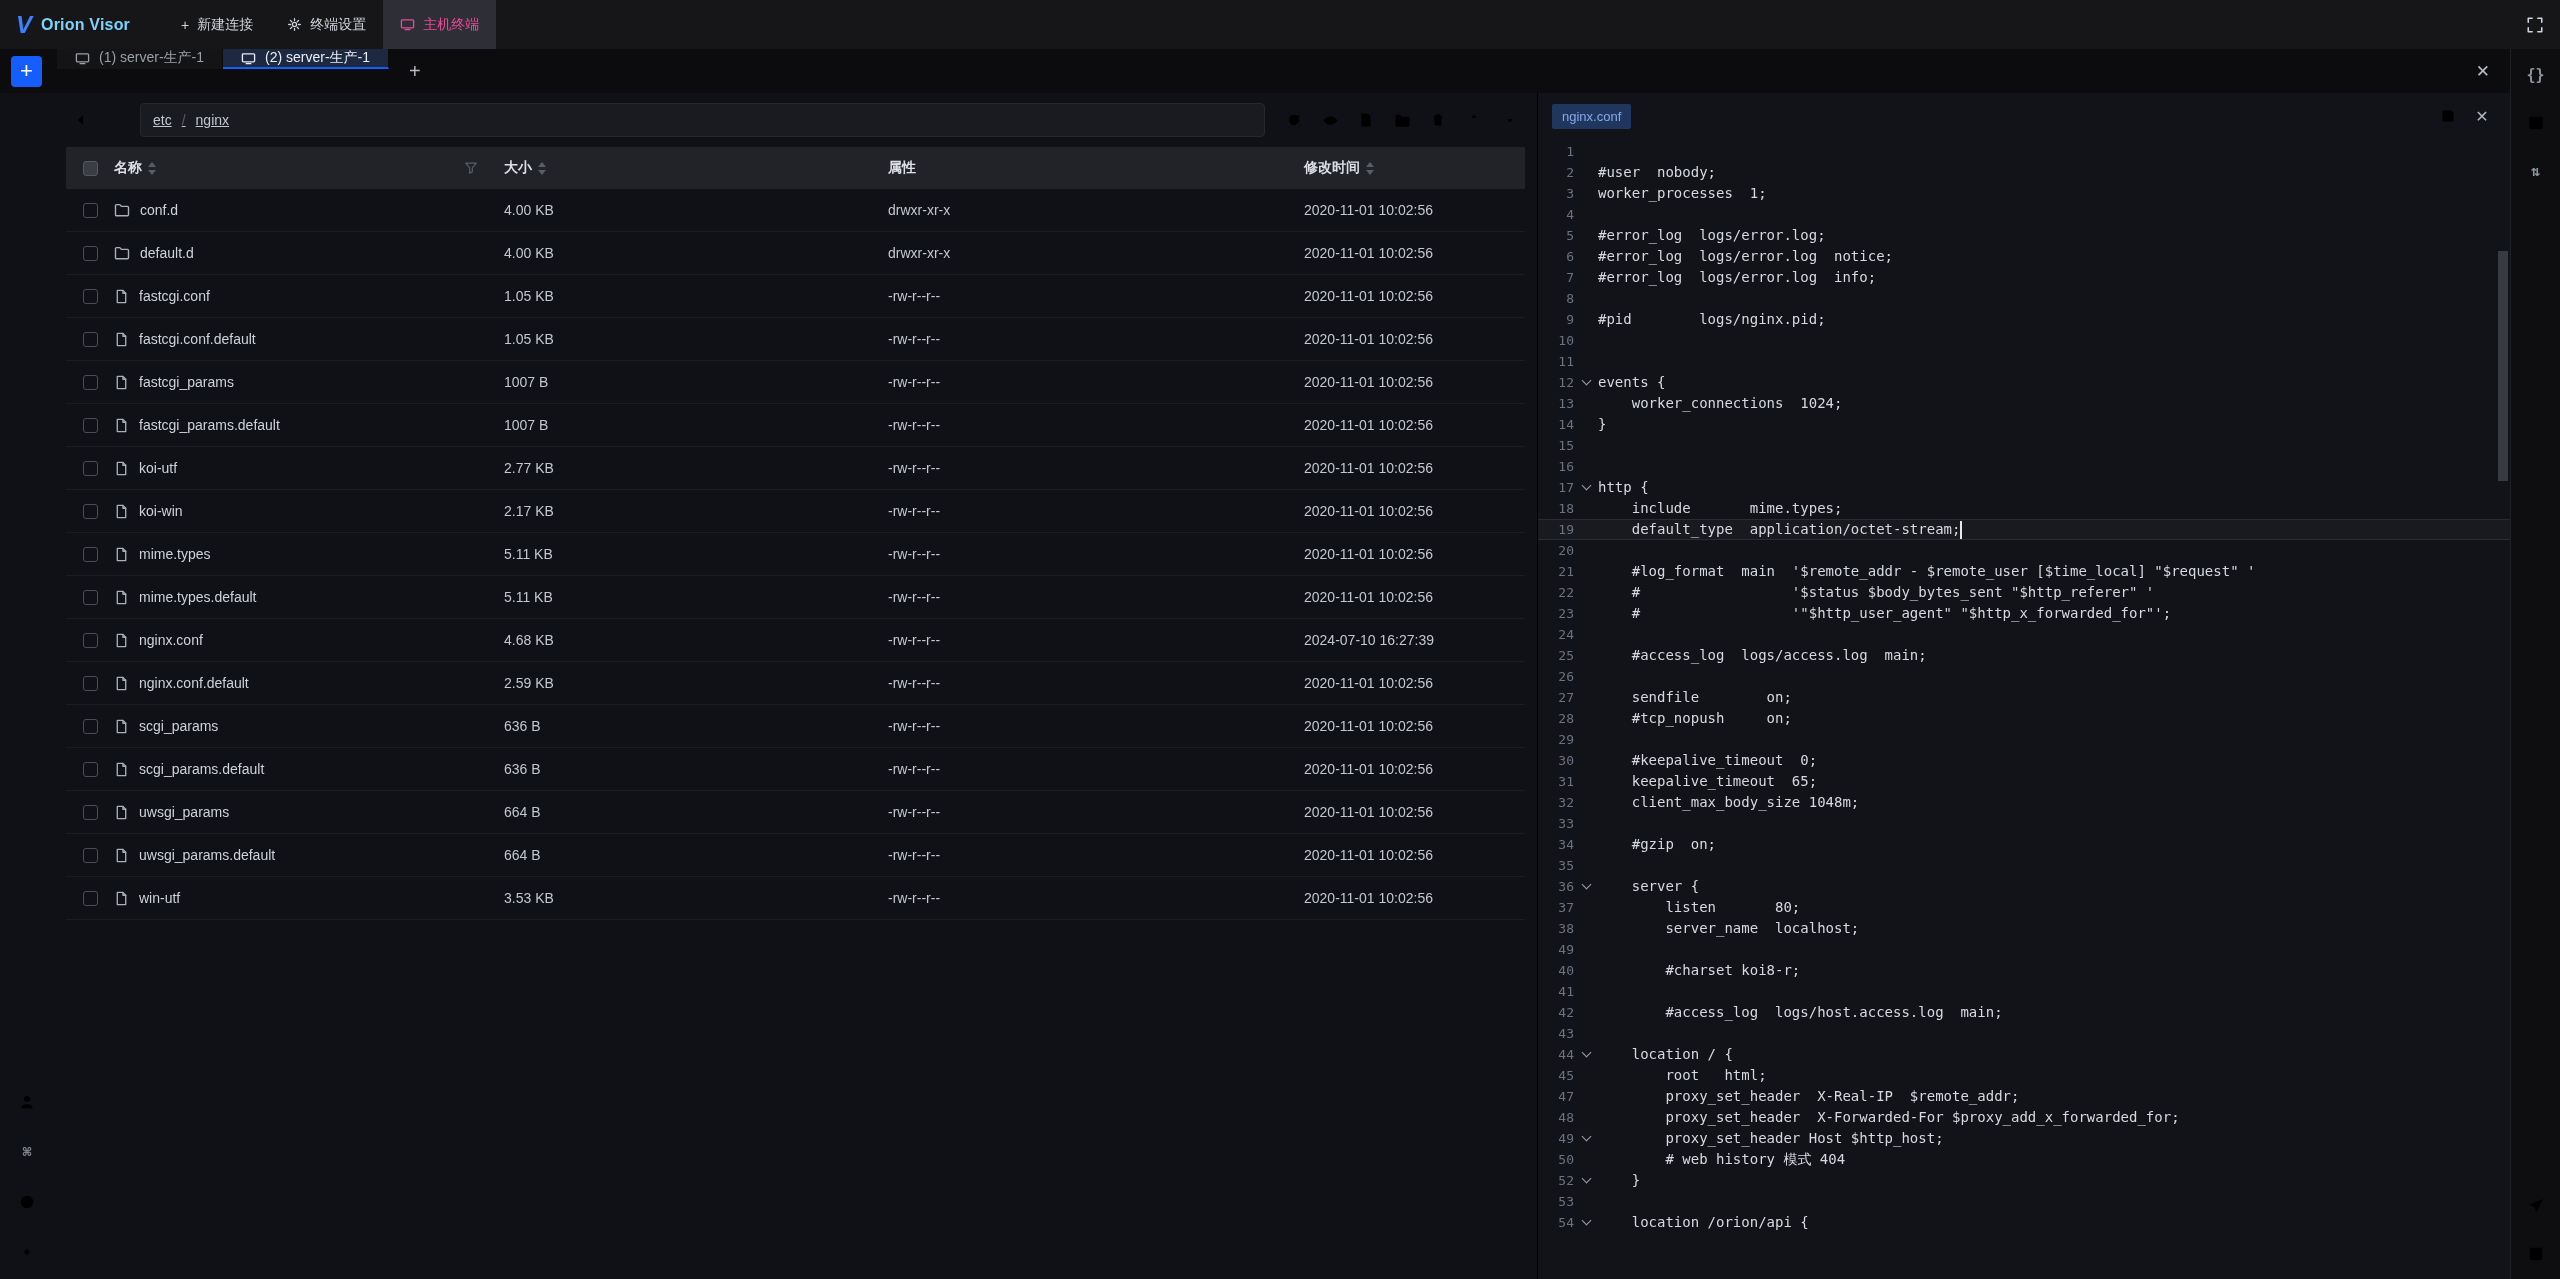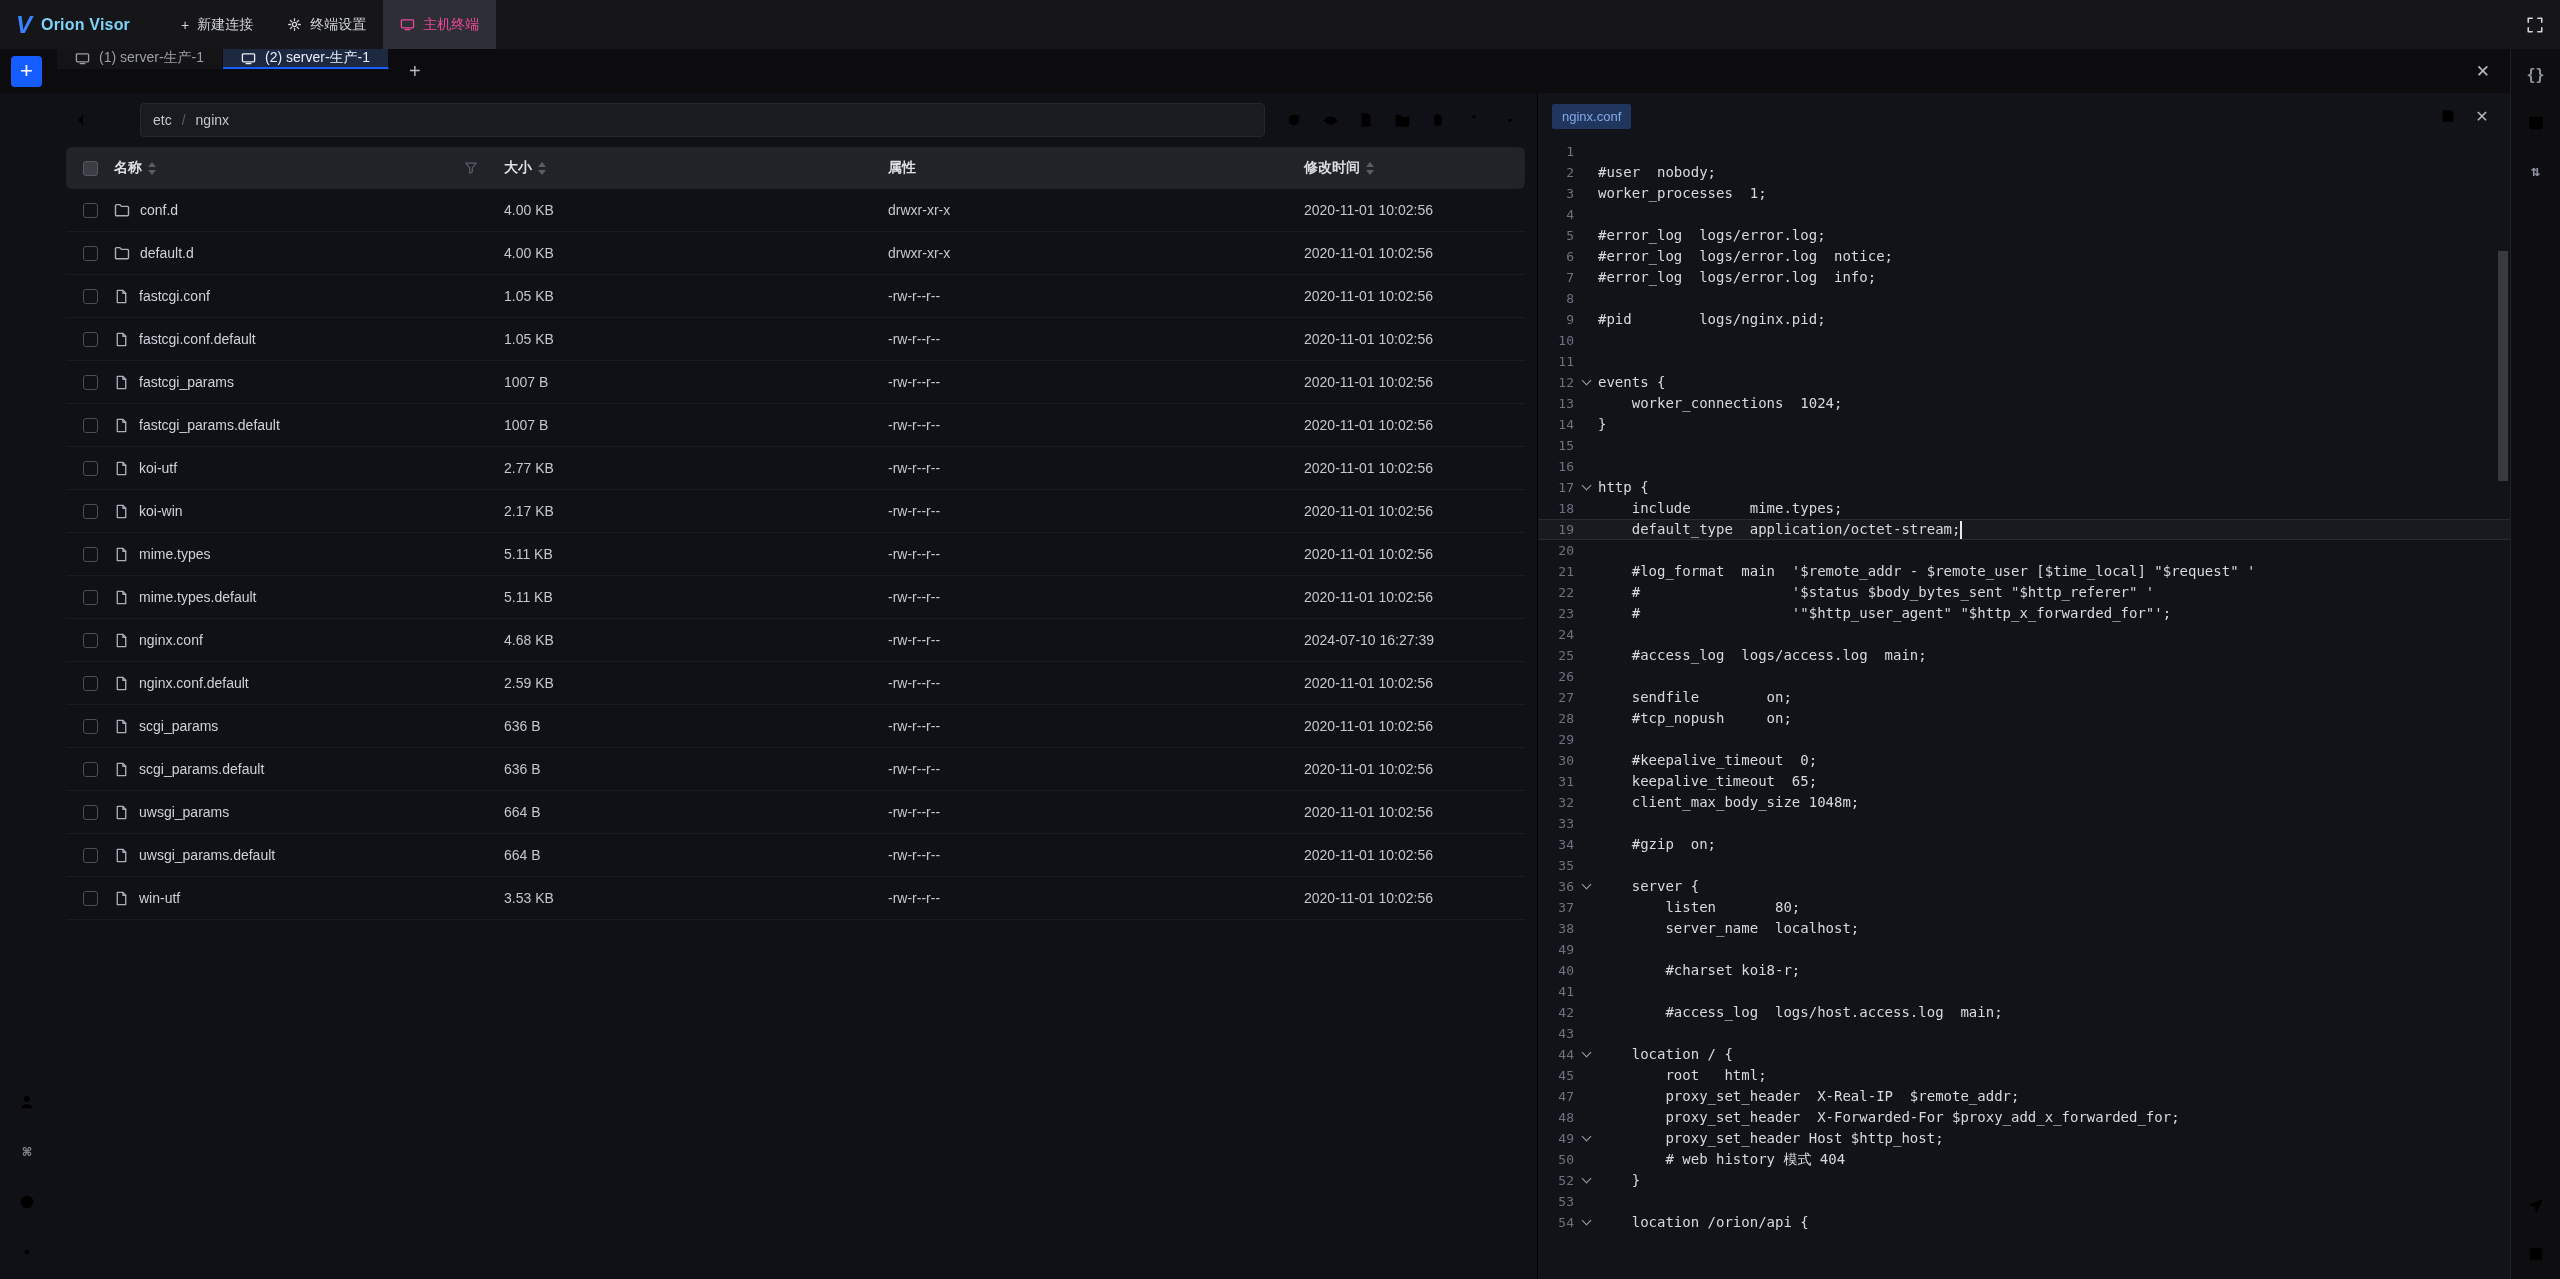--- a/index.html
+++ b/index.html
@@ -38,27 +38,27 @@
   .main { flex:1; display:flex; min-height:0; }
 
   .left-rail { width:54px; flex:none; display:flex; flex-direction:column; align-items:center; padding-bottom:10px; }
   .left-rail .rail-spacer { margin-top:auto; }
   .rail-btn { width:34px; height:34px; margin-top:16px; display:flex; align-items:center; justify-content:center; color:#8f939c; font-size:17px; }
 
   
   .file-panel { width:1483px; flex:none; display:flex; flex-direction:column; background:#101116; min-height:0; }
   .file-toolbar { height:54px; flex:none; display:flex; align-items:center; padding:0 12px; gap:6px; }
   .tool-btn { width:30px; height:30px; flex:none; display:flex; align-items:center; justify-content:center; color:#b9bdc6; border-radius:3px; }
-  .breadcrumb { flex:1; height:34px; background:#1a1b20; border:1px solid #27282e; border-radius:4px; display:flex; align-items:center; padding:16px 12px; gap:10px; font-size:14px; margin:0 8px 0 2px; }
+  .breadcrumb { flex:1; height:34px; background:#1a1b20; border:1px solid #27282e; border-radius:4px; display:flex; align-items:center; padding:16px 12px; gap:10px; font-size:14px; margin:0 8px 0 2px;text-decoration:underline; }
   .crumb { color:#c2c6cf; }
   .crumb-sep { color:#585d68; }
 
   .file-table { margin:0 12px; flex:1; min-height:0; overflow:hidden; }
   .tgrid { display:grid; grid-template-columns:48px 390px 384px 416px 1fr; align-items:center; }
-  .thead { height:42px; background:#222329; font-size:14px; font-weight:700; color:#dcdfe6; border-radius:6px; }
+  .thead { height:42px; background:#222329; font-size:14px; font-weight:700; color:#dcdfe6; border-radius:0; }
   .th-cell { display:flex; align-items:center; gap:6px; }
   .sorter { display:flex; flex-direction:column; gap:3px; }
   .sorter i { display:block; width:0; height:0; border-left:4px solid transparent; border-right:4px solid transparent; }
   .sorter .up { border-bottom:5px solid #585d68; }
   .sorter .down { border-top:5px solid #585d68; }
   .th-filter { margin-left:auto; margin-right:26px; color:#585d68; }
   .frow { height:43px; border-bottom:1px solid #1b1c21; font-size:14px; color:#c3c7cf; }
   .cell-check { display:flex; justify-content:center; }
   .checkbox { width:15px; height:15px; border:1.5px solid #4a4d55; border-radius:3px; background:transparent; }
   .cell-name { display:flex; align-items:center; gap:10px; color:#ced2da; overflow:hidden; }

